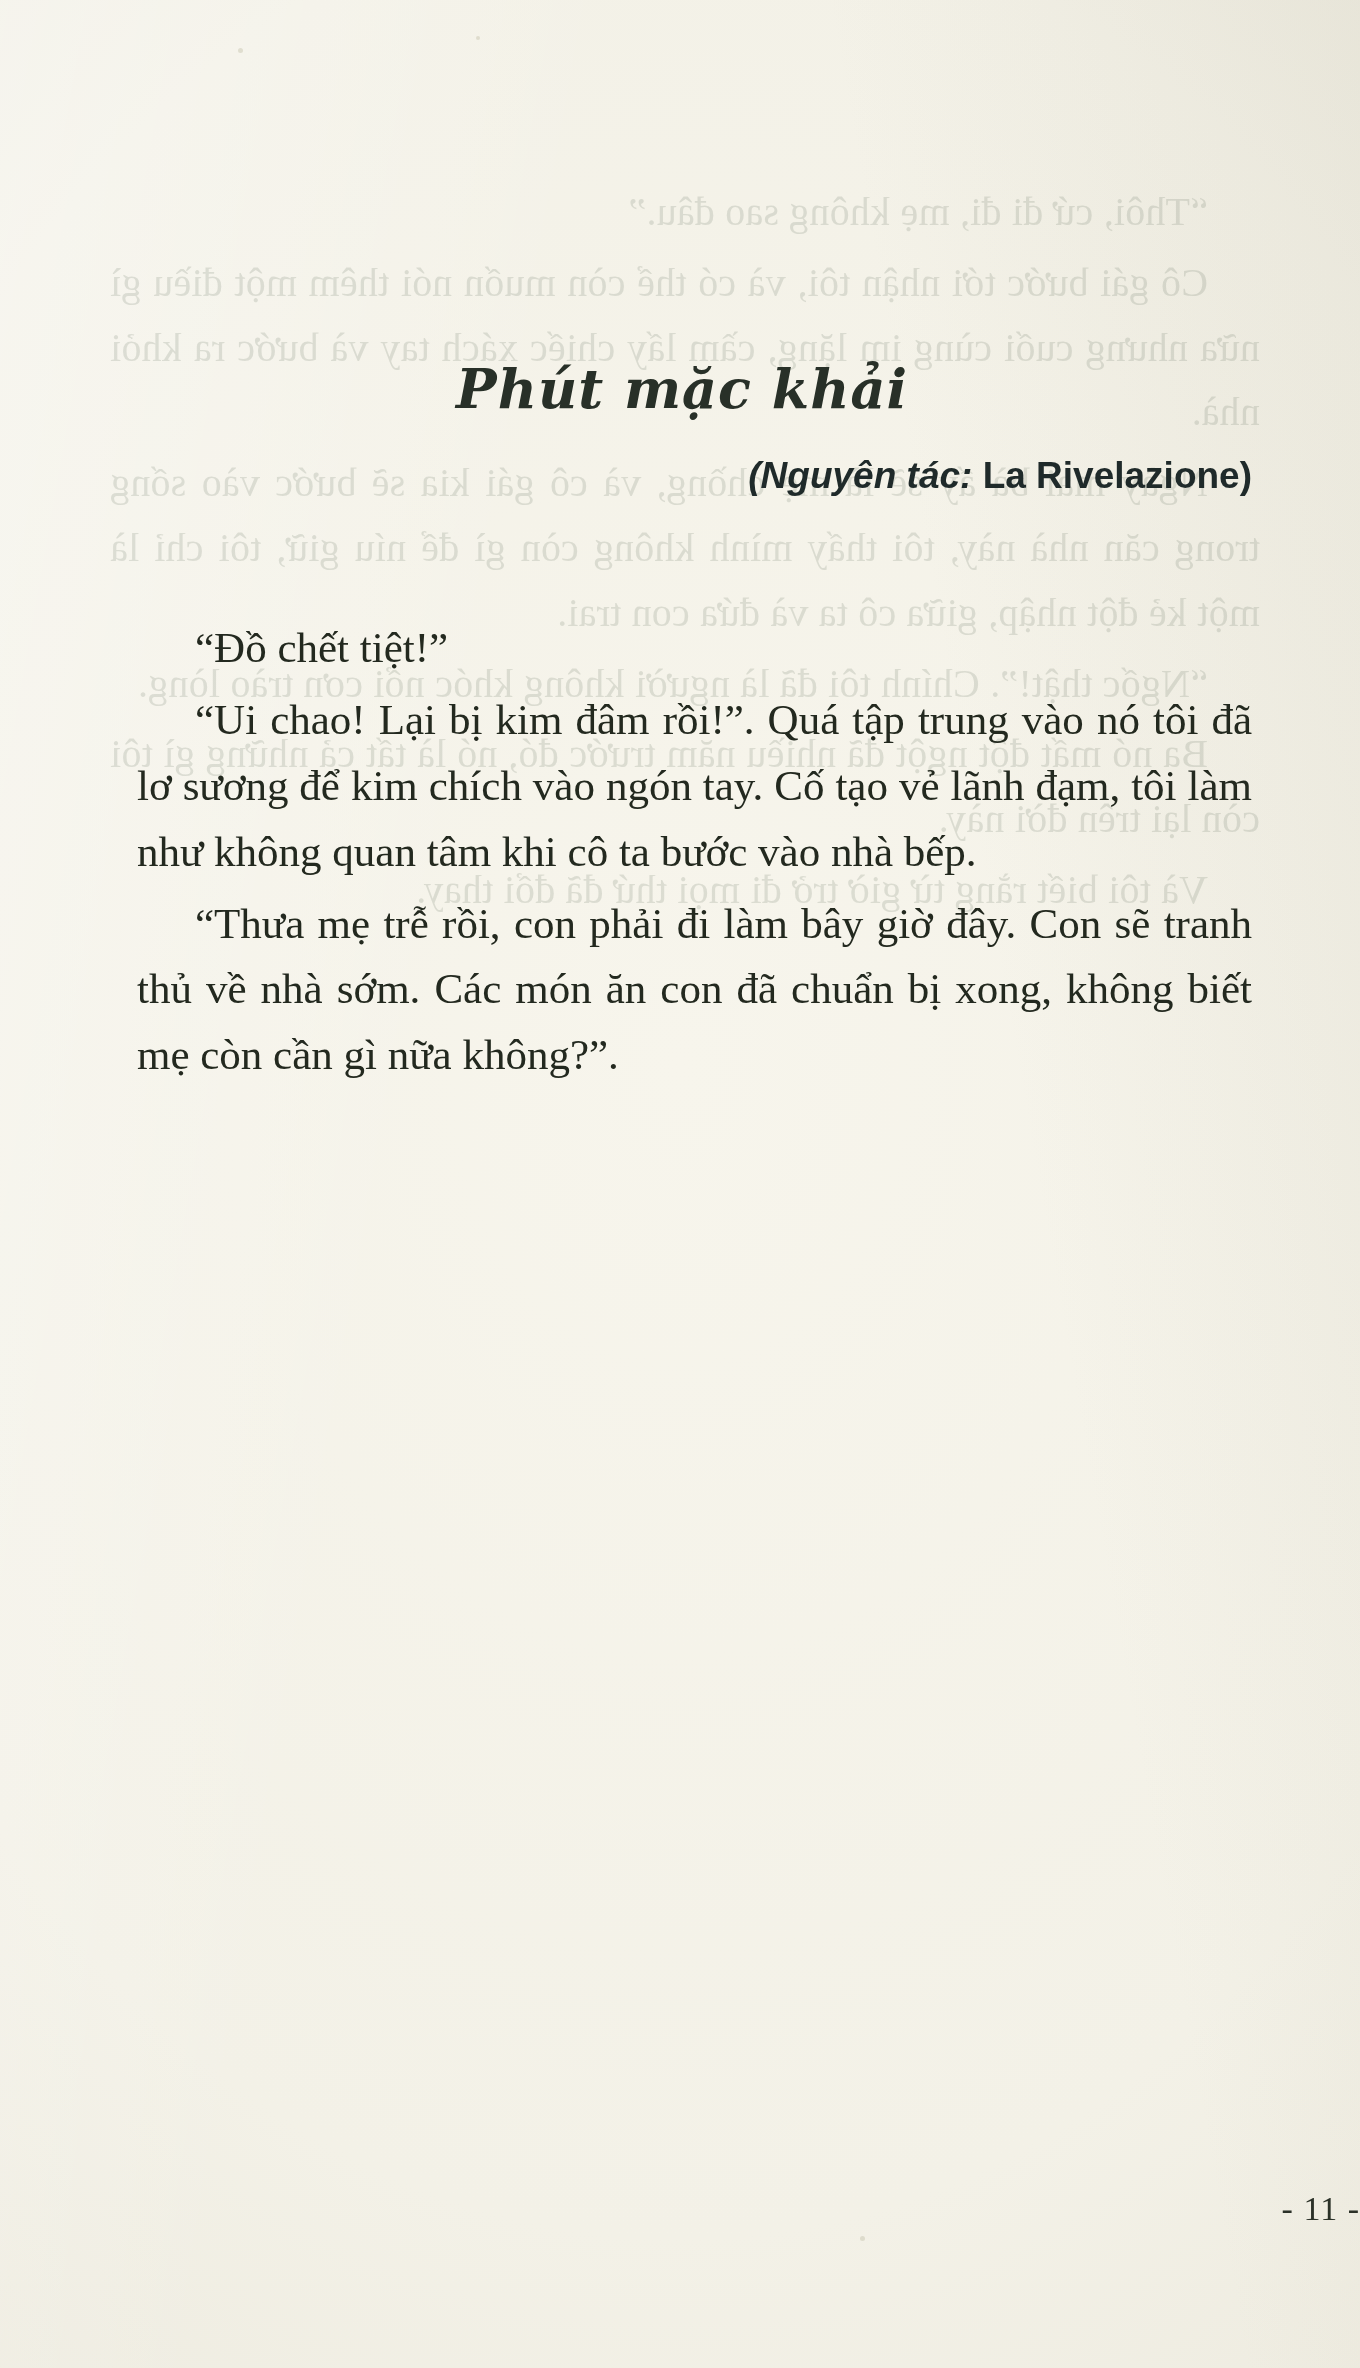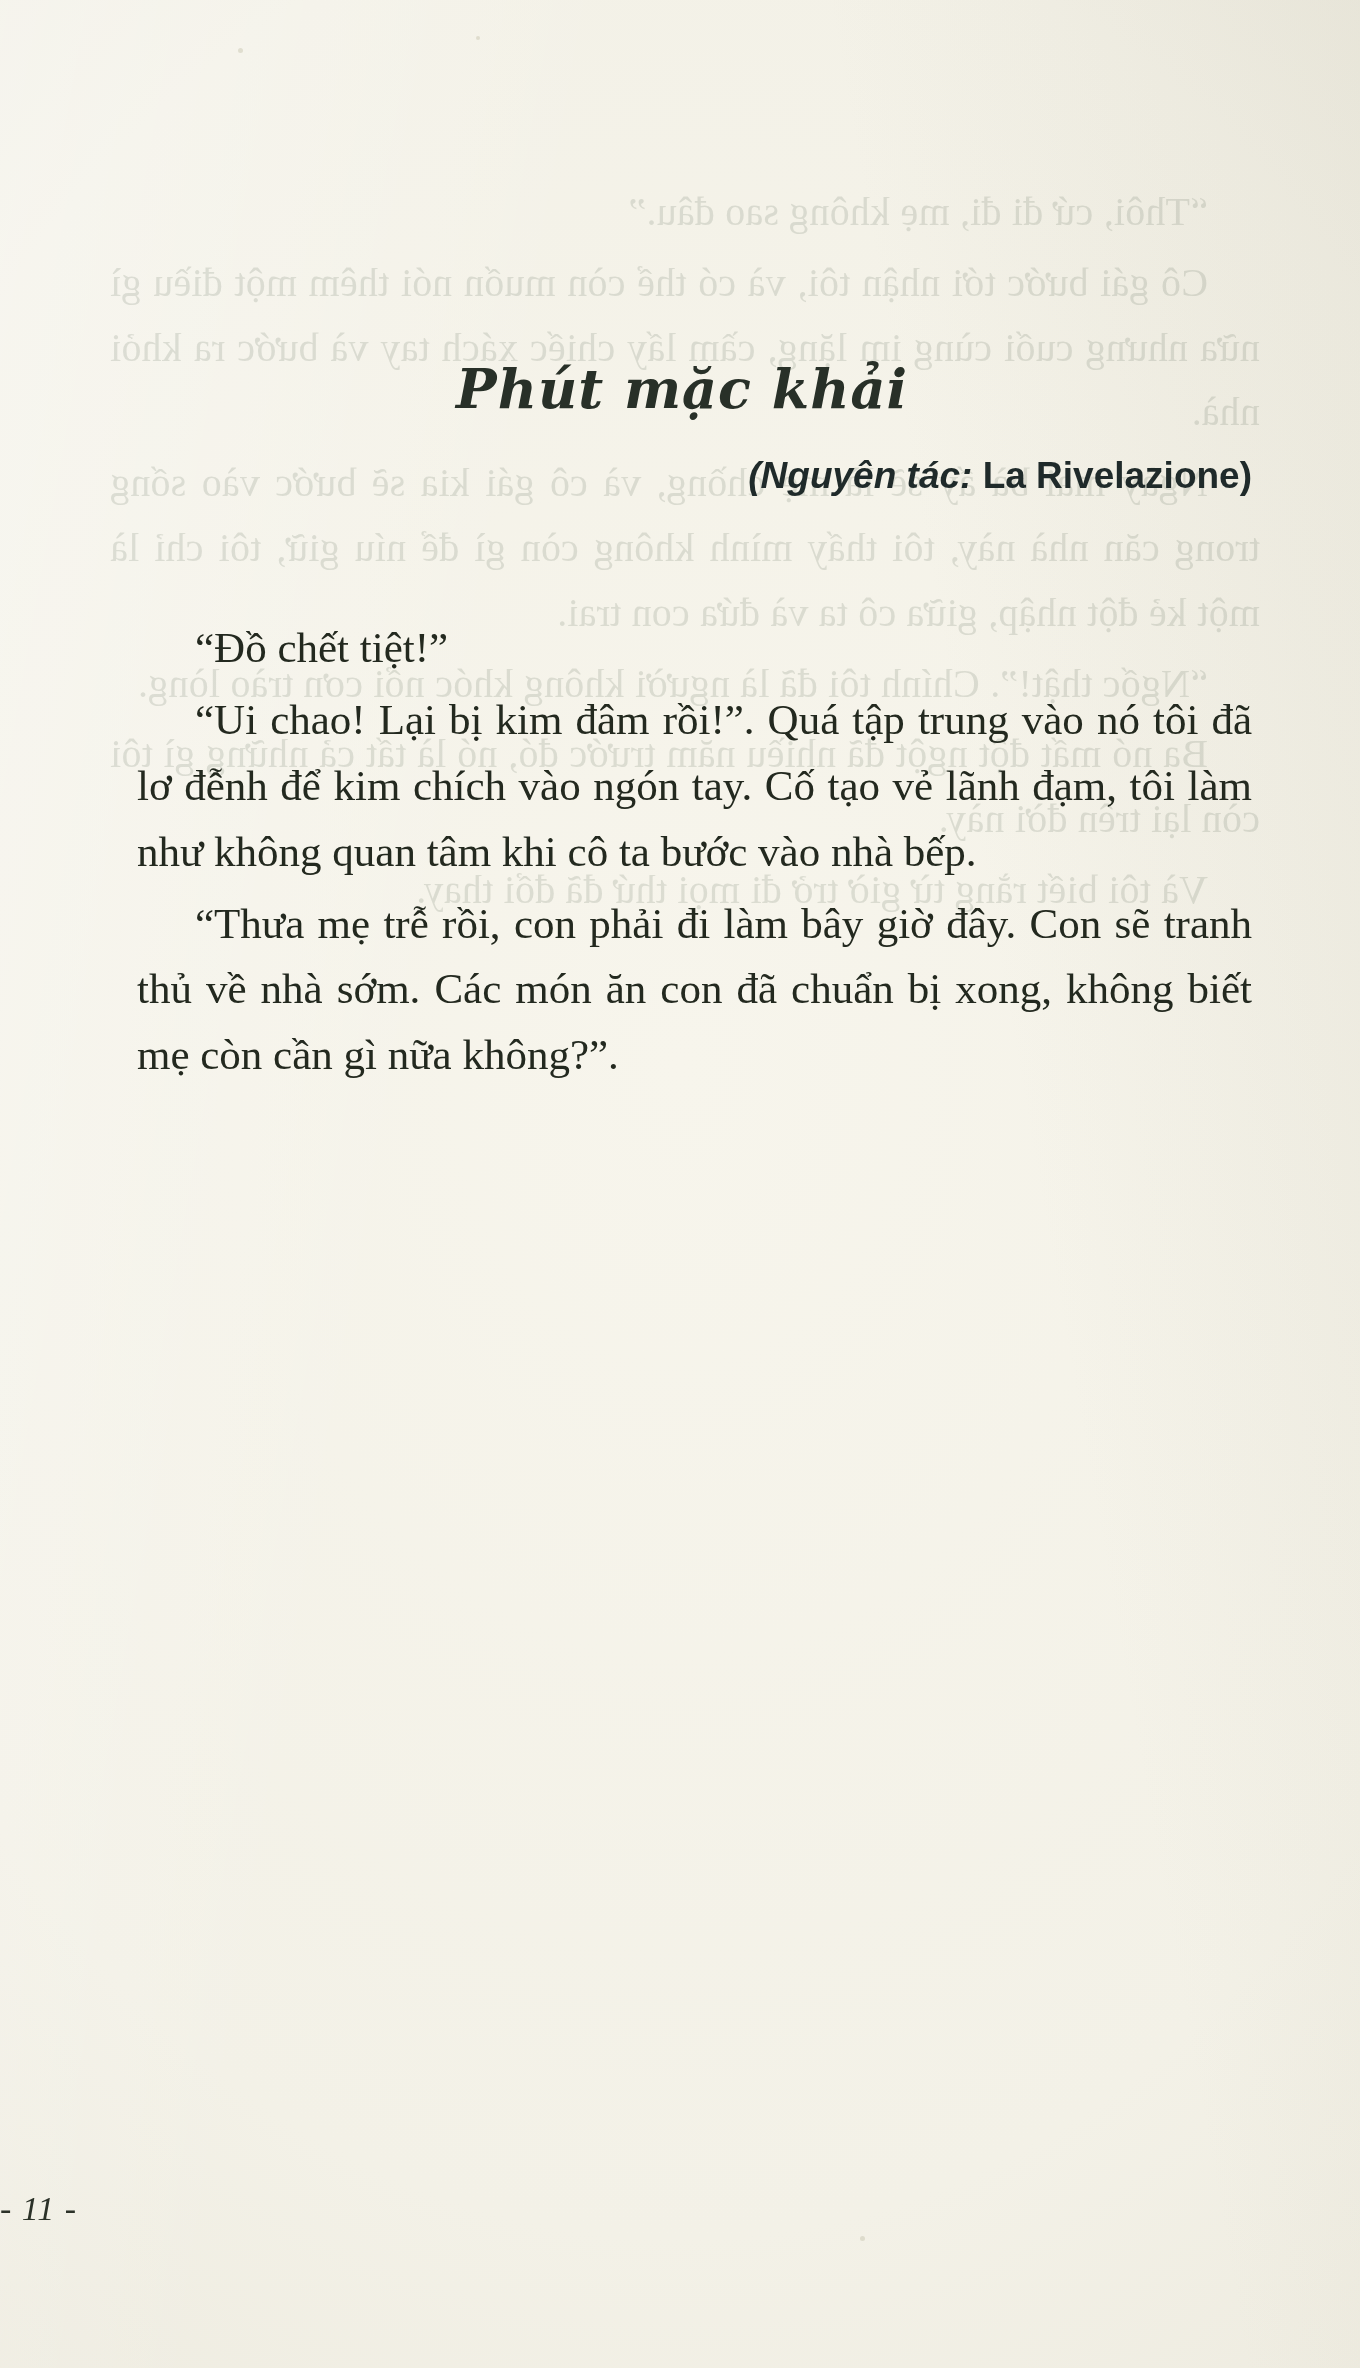--- a/index.html
+++ b/index.html
@@ -96,26 +96,25 @@
   .body-text p {
     margin: 0 0 6px 0;
     text-indent: 58px;
   }
 
   .folio {
     position: absolute;
     left: 0;
     right: 0;
     bottom: 140px;
-    text-align: left;
+    text-align: right;
     font-family: "Liberation Serif", serif;
     font-size: 34px;
     color: #2b3128;
     letter-spacing: 1px;
-    font-style: italic;
   }
 
   
   .speck {
     position: absolute;
     background: #b8b49c;
     border-radius: 50%;
     opacity: 0.35;
   }
 </style>
@@ -141,21 +140,21 @@
 
     <h1 class="chapter-title">Phút mặc khải</h1>
 
     <div class="subtitle">
       <span class="ital">(Nguyên tác:</span>
       <span>La Rivelazione)</span>
     </div>
 
     <div class="body-text">
       <p>“Đồ chết tiệt!”</p>
-      <p>“Ui chao! Lại bị kim đâm rồi!”. Quá tập trung vào nó tôi đã lơ đễnh để kim chích vào ngón tay. Cố tạo vẻ lãnh đạm, tôi làm như không quan tâm khi cô ta bước vào nhà bếp.</p>
+      <p>“Ui chao! Lại bị kim đâm rồi!”. Quá tập trung vào nó tôi đã lơ sương để kim chích vào ngón tay. Cố tạo vẻ lãnh đạm, tôi làm như không quan tâm khi cô ta bước vào nhà bếp.</p>
       <p>“Thưa mẹ trễ rồi, con phải đi làm bây giờ đây. Con sẽ tranh thủ về nhà sớm. Các món ăn con đã chuẩn bị xong, không biết mẹ còn cần gì nữa không?”.</p>
     </div>
 
   </div>
 
   <div class="folio">- 11 -</div>
 
 </div>
 
 </body></html>

